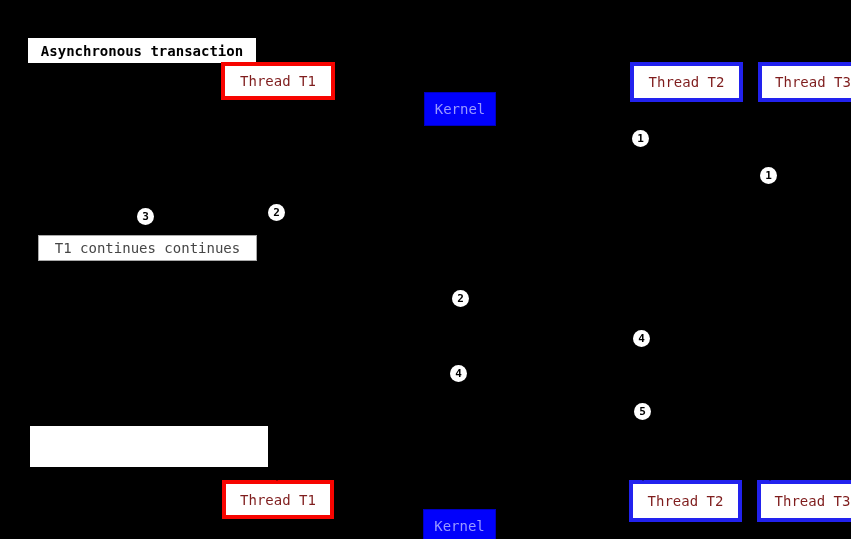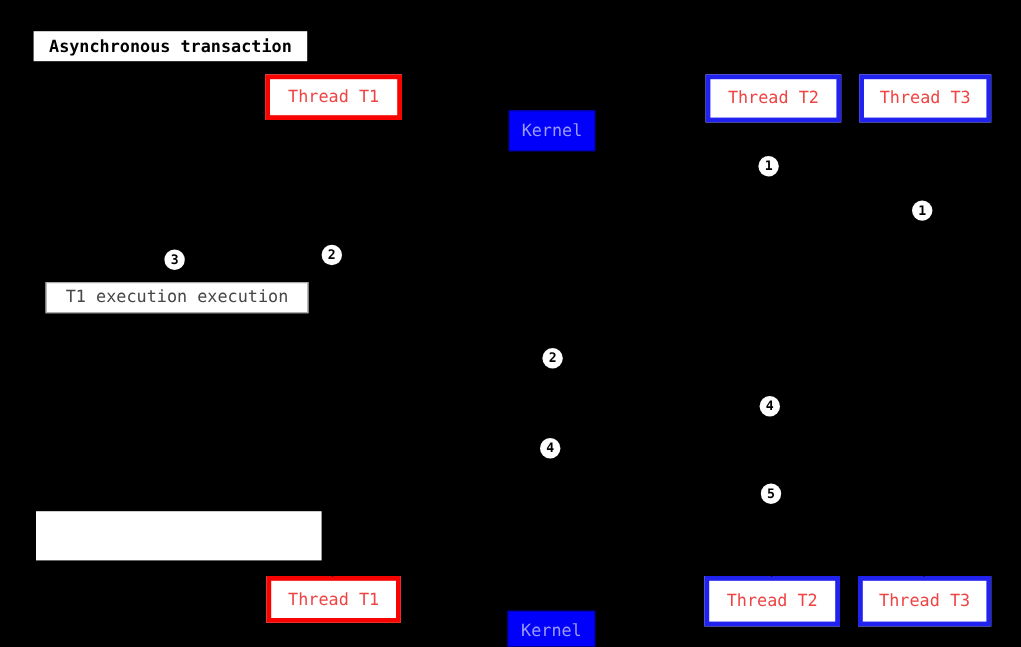--- a/index.html
+++ b/index.html
@@ -2,30 +2,30 @@
 <html><head>
 <meta charset="utf-8">
 <style>
   html, body { margin: 0; padding: 0; background: #000; }
   .canvas {
     position: relative; width: 851px; height: 539px; background: #000000;
     font-family: "DejaVu Sans Mono", "Liberation Mono", monospace; overflow: hidden;
   }
   .abs { position: absolute; box-sizing: border-box; }
   .title-box {
-    left: 28px; top: 26px; width: 228px; height: 25px;
+    left: 28px; top: 38px; width: 228px; height: 25px;
     background: #ffffff; color: #000000; font-weight: bold; font-size: 14px;
     display: flex; align-items: center; justify-content: center; white-space: nowrap;
   }
   .pbox {
-    background: #ffffff; color: #ef4444; font-size: 14px;
+    background: #ffffff; color: #7f1d1d; font-size: 14px;
     display: flex; align-items: center; justify-content: center; white-space: nowrap;
   }
   .pbox.red  { border: 4px solid #f70400; }
-  .pbox.blue { border: 4px solid #2222ee; }
+  .pbox.blue { border: 4px solid #2222ee; margin-left: 42px; }
   .pbox.kernel { background: #0101fb; color: #9a9aff; border: 1px solid #0000c0; margin-top: 26px; }
   .note {
     background: #ffffff; border: 1px solid #a9a9a9; color: #464646; font-size: 14px;
     display: flex; align-items: center; justify-content: center; white-space: nowrap;
   }
   .note.empty { border: none; }
   .marker {
     width: 17px; height: 17px; border-radius: 50%;
     background: #ffffff; color: #000000; font-size: 11px; font-weight: bold;
     display: flex; align-items: center; justify-content: center; z-index: 2;
@@ -41,21 +41,21 @@
 
 <div class="canvas">
 
   <div class="abs title-box">Asynchronous transaction</div>
 
   <div class="abs pbox red" style="left:221px; top:62px; width:114px; height:38px;">Thread T1</div>
   <div class="abs pbox kernel" style="left:424px; top:66px; width:72px; height:34px;">Kernel</div>
   <div class="abs pbox blue" style="left:588px; top:62px; width:113px; height:40px;">Thread T2</div>
   <div class="abs pbox blue" style="left:716px; top:62px; width:110px; height:40px;">Thread T3</div>
 
-  <div class="abs note" style="left:38px; top:235px; width:219px; height:26px;">T1 execution execution</div>
+  <div class="abs note" style="left:38px; top:235px; width:219px; height:26px;">T1 continues continues</div>
   <div class="abs note empty" style="left:30px; top:426px; width:238px; height:41px;"></div>
 
   <div class="abs marker" style="left:632px; top:130px;">1</div>
   <div class="abs marker" style="left:760px; top:167px;">1</div>
   <div class="abs marker" style="left:268px; top:204px;">2</div>
   <div class="abs marker" style="left:137px; top:208px;">3</div>
   <div class="abs marker" style="left:452px; top:290px;">2</div>
   <div class="abs marker" style="left:633px; top:330px;">4</div>
   <div class="abs marker" style="left:450px; top:365px;">4</div>
   <div class="abs marker" style="left:634px; top:403px;">5</div>

